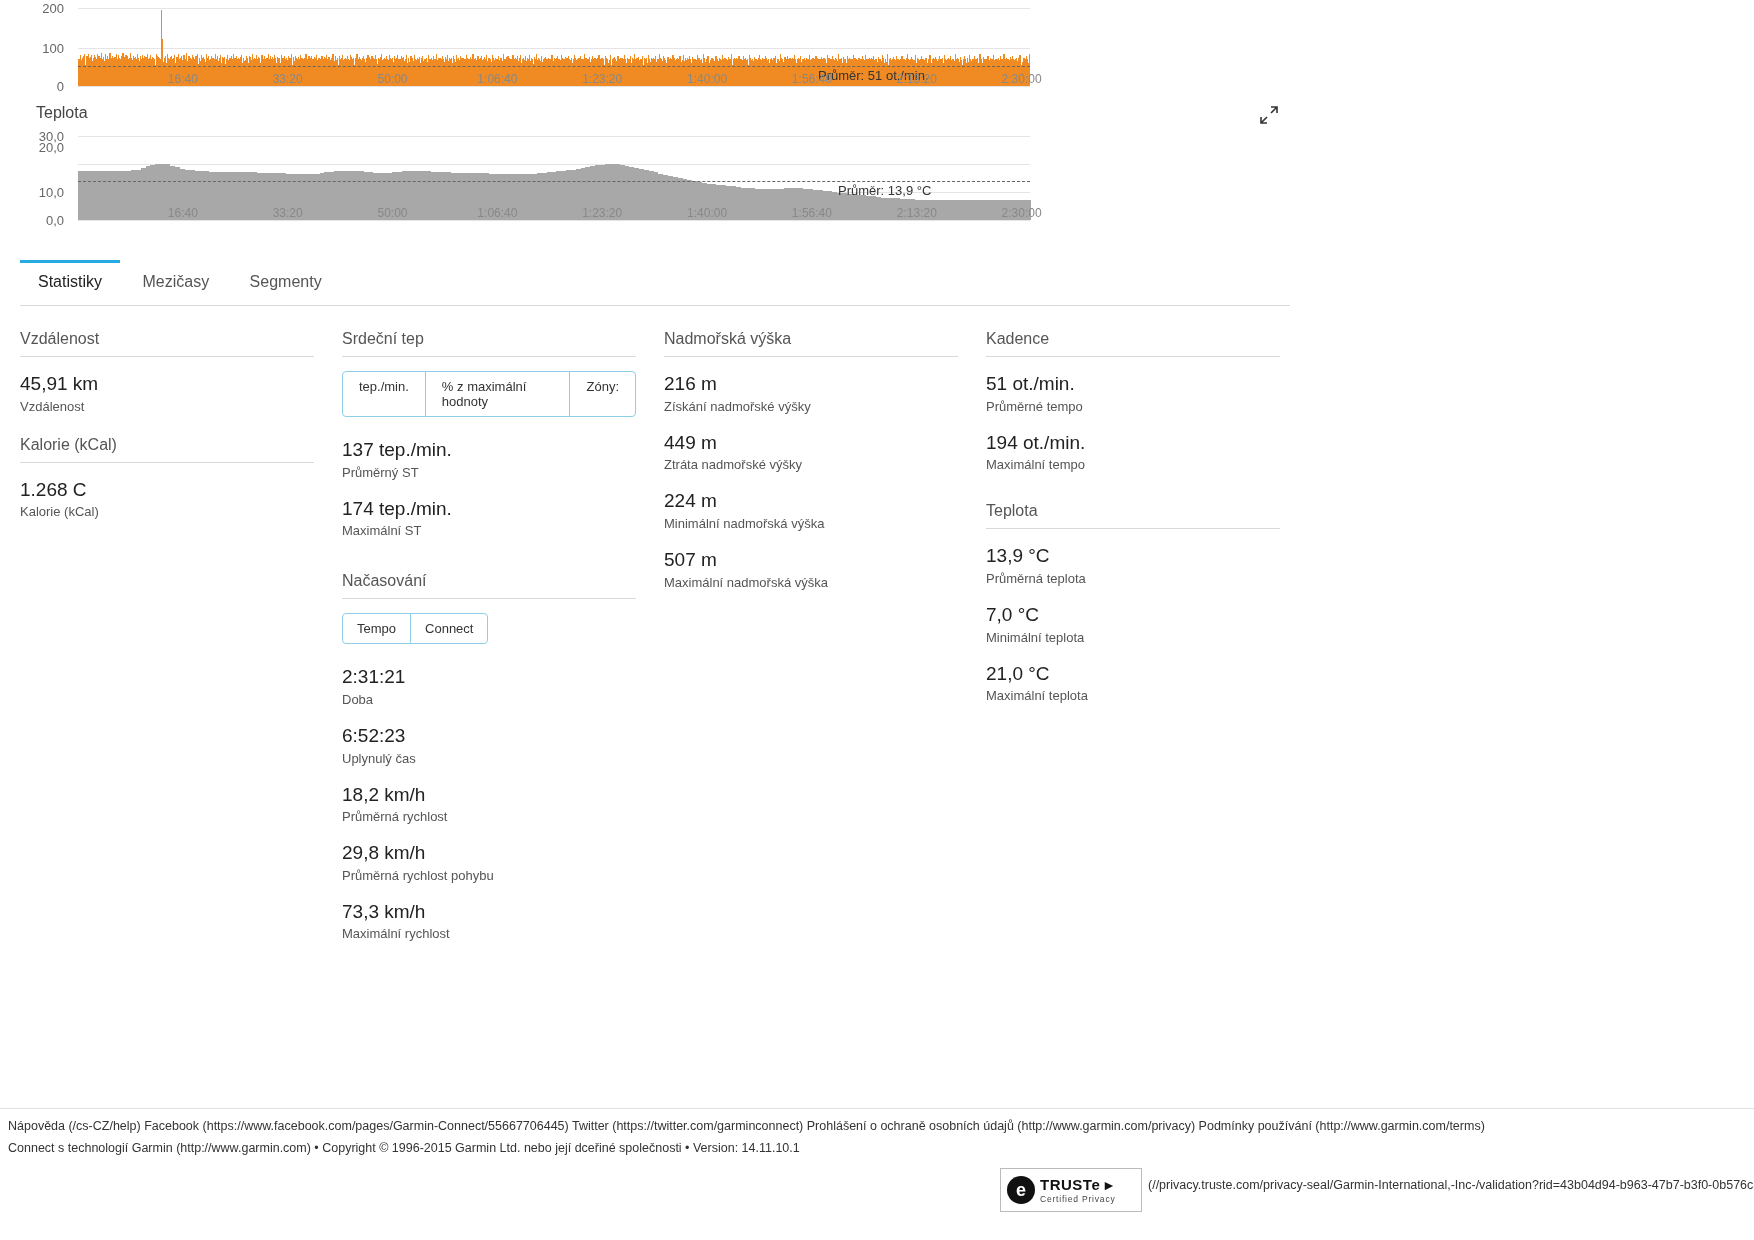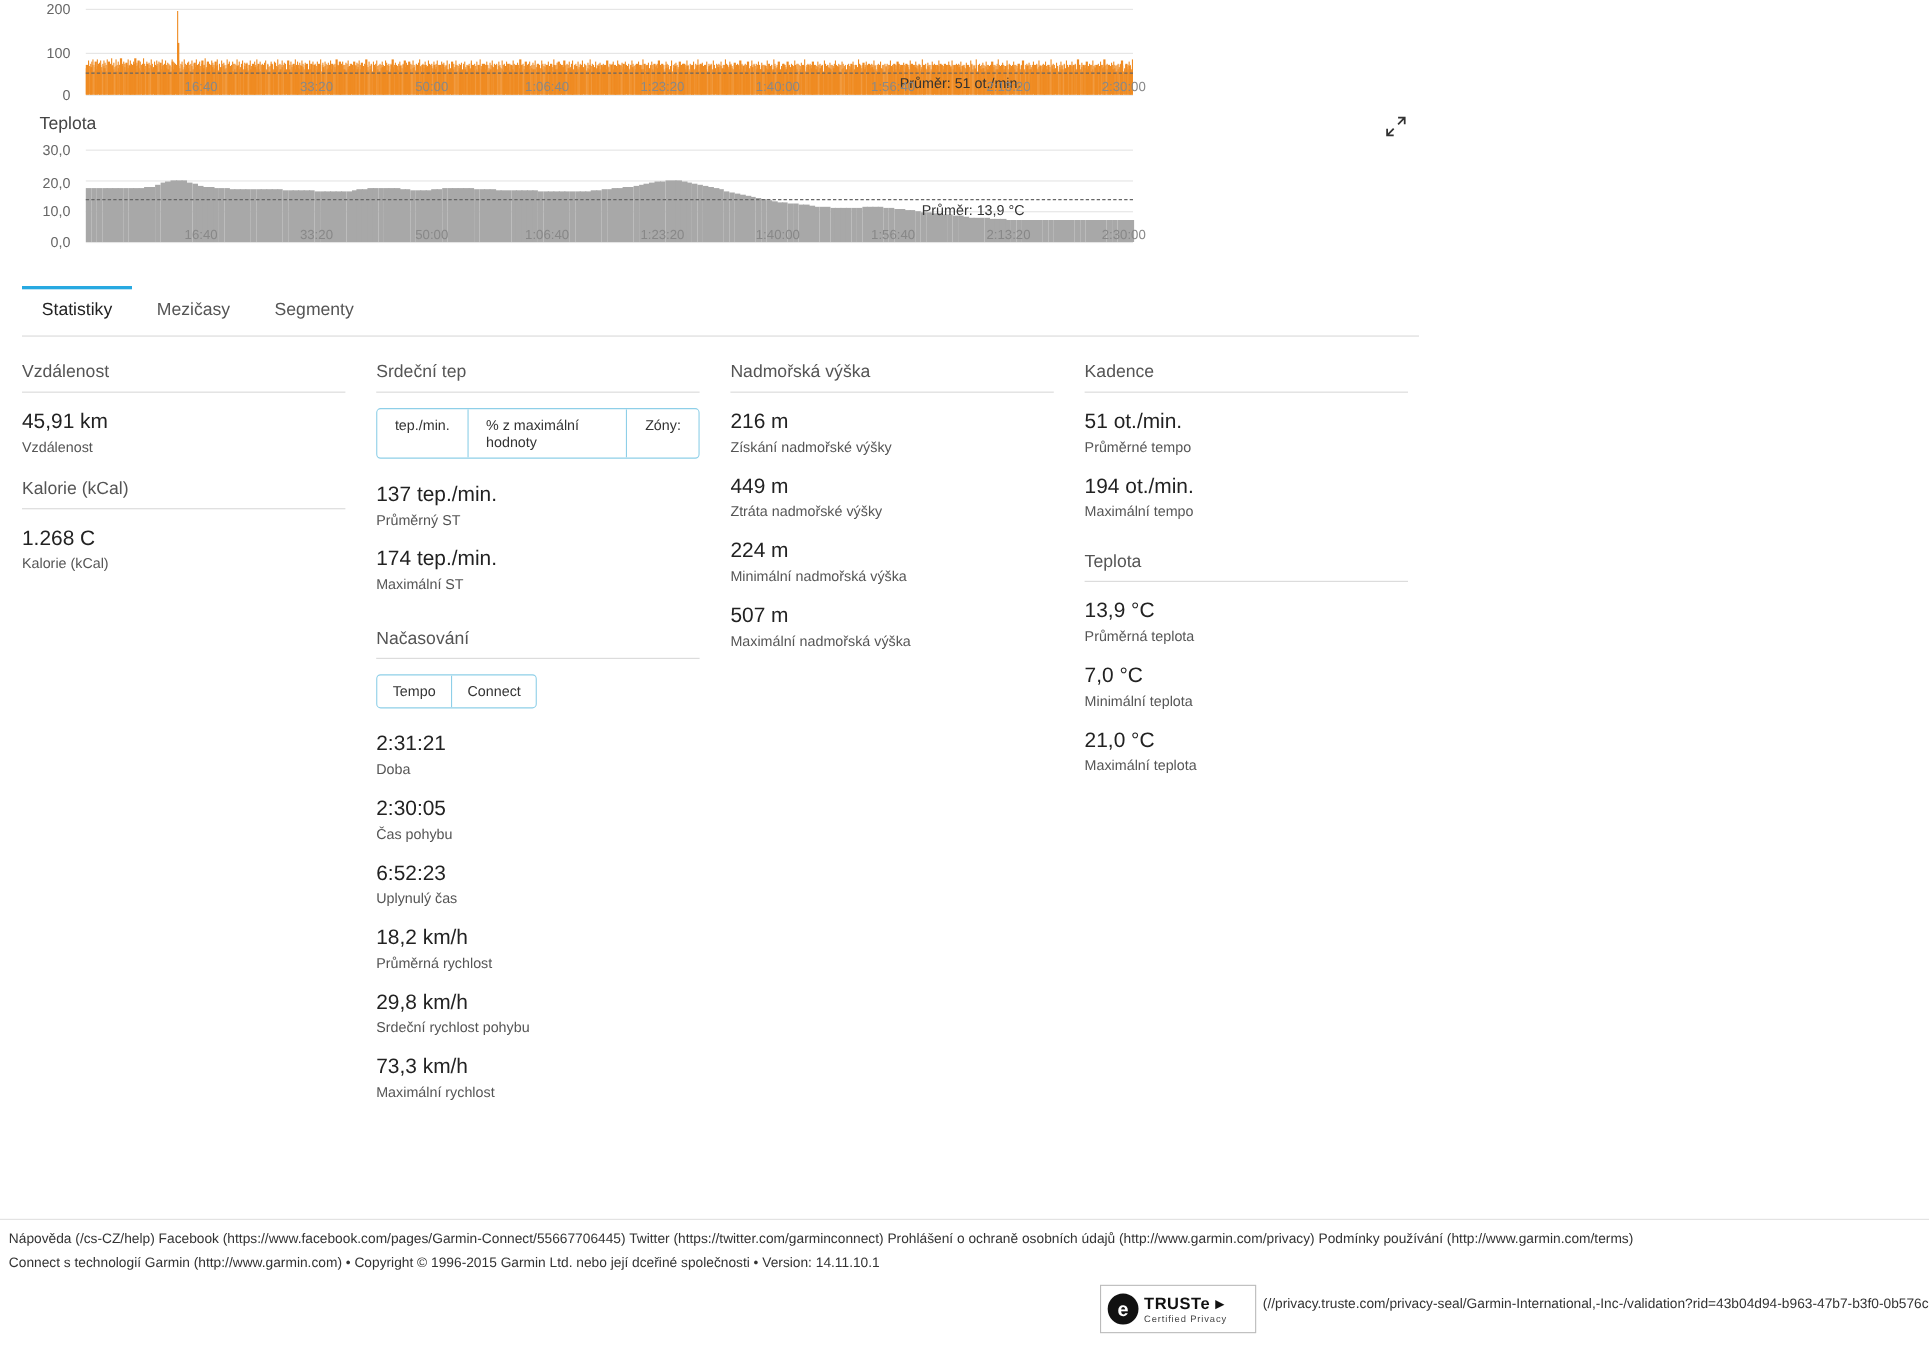--- a/index.html
+++ b/index.html
@@ -1774,21 +1774,21 @@
 
   <div class="chart-block" style="position:absolute; left:0; top:104px; width:1290px; height:120px;">
     <div class="chart-title">Teplota</div>
     <svg class="expand-icon" style="left:1258px; top:0;" viewBox="0 0 22 22">
       <path d="M13 3 h6 v6 M19 3 L13 9" fill="none" stroke="#333" stroke-width="1.6"></path>
       <path d="M9 19 H3 v-6 M3 19 L9 13" fill="none" stroke="#333" stroke-width="1.6"></path>
     </svg>
     <div class="chart-area" style="position:absolute; left:0; top:26px; width:1030px; height:92px;">
       <div class="yaxis">
         <span style="top:6px;">30,0</span>
-        <span style="top:36px;">20,0</span>
+        <span style="top:17px;">20,0</span>
         <span style="top:62px;">10,0</span>
         <span style="top:90px;">0,0</span>
       </div>
       <div class="plot" style="left:78px; width:952px; height:92px;">
         <div class="gridline" style="top:6px;"></div>
         <div class="gridline" style="top:34px;"></div>
         <div class="gridline" style="top:62px;"></div>
         <div class="gridline" style="top:90px;"></div>
         <div class="temp-area" id="temp-bars">
             <i style="left:0.00px;top:41.00px;height:49.00px;width:5.43px;background:#a8a8a8"></i>
@@ -2053,34 +2053,30 @@
         <div class="group-title">Načasování</div>
         <div class="seg">
           <div>Tempo</div>
           <div>Connect</div>
         </div>
         <div class="metric">
           <div class="val">2:31:21</div>
           <div class="lbl">Doba</div>
         </div>
         <div class="metric">
-          <div class="val">2:30:05</div>
-          <div class="lbl">Čas pohybu</div>
-        </div>
-        <div class="metric">
           <div class="val">6:52:23</div>
           <div class="lbl">Uplynulý čas</div>
         </div>
         <div class="metric">
           <div class="val">18,2 km/h</div>
           <div class="lbl">Průměrná rychlost</div>
         </div>
         <div class="metric">
           <div class="val">29,8 km/h</div>
-          <div class="lbl">Srdeční rychlost pohybu</div>
+          <div class="lbl">Průměrná rychlost pohybu</div>
         </div>
         <div class="metric">
           <div class="val">73,3 km/h</div>
           <div class="lbl">Maximální rychlost</div>
         </div>
       </div>
     </div>
 
     <div class="col">
       <div class="group">

